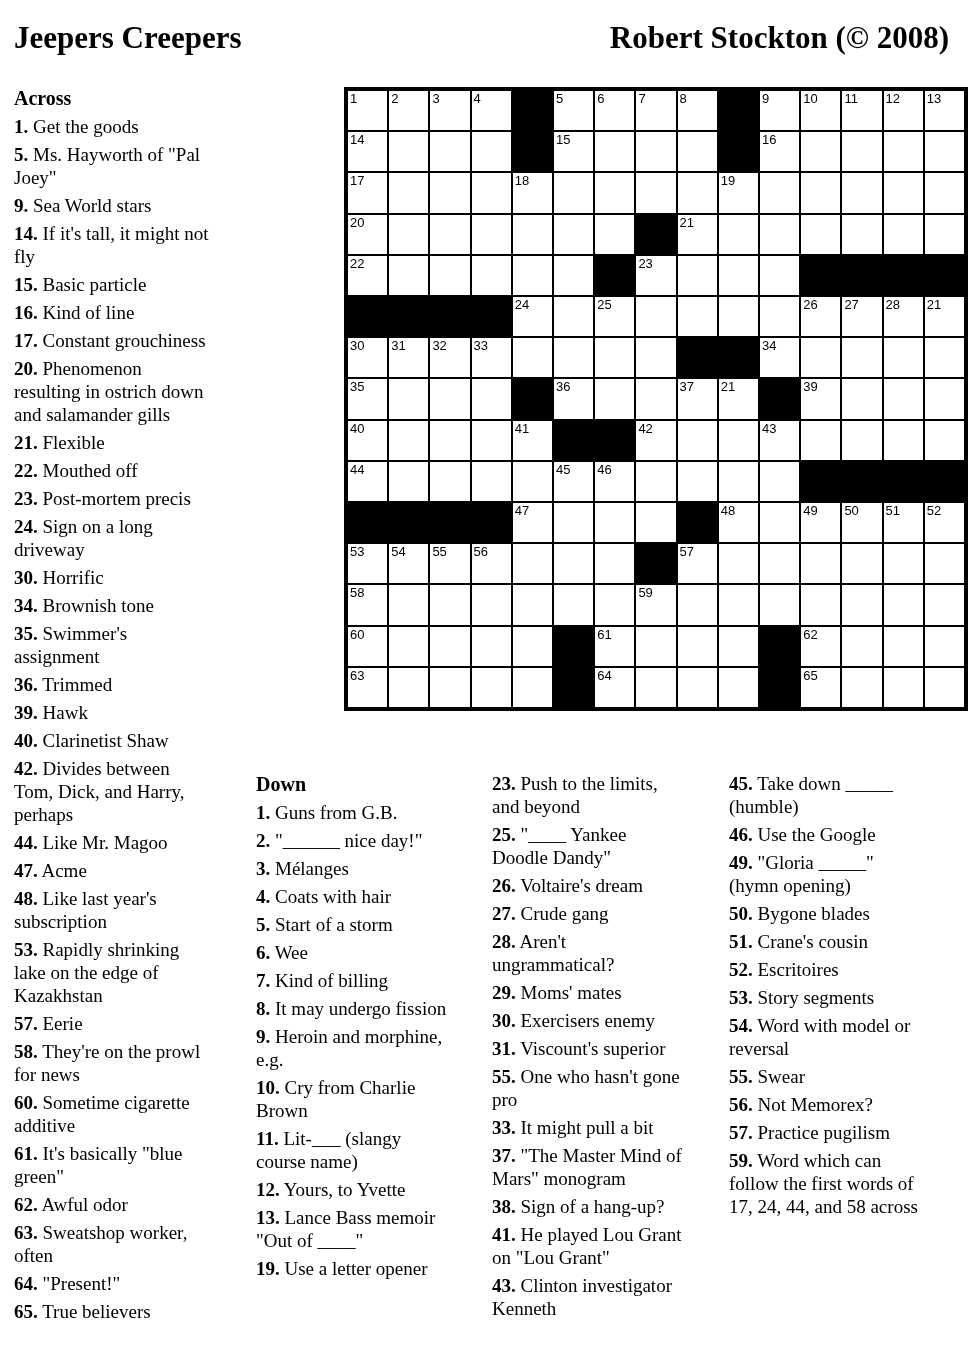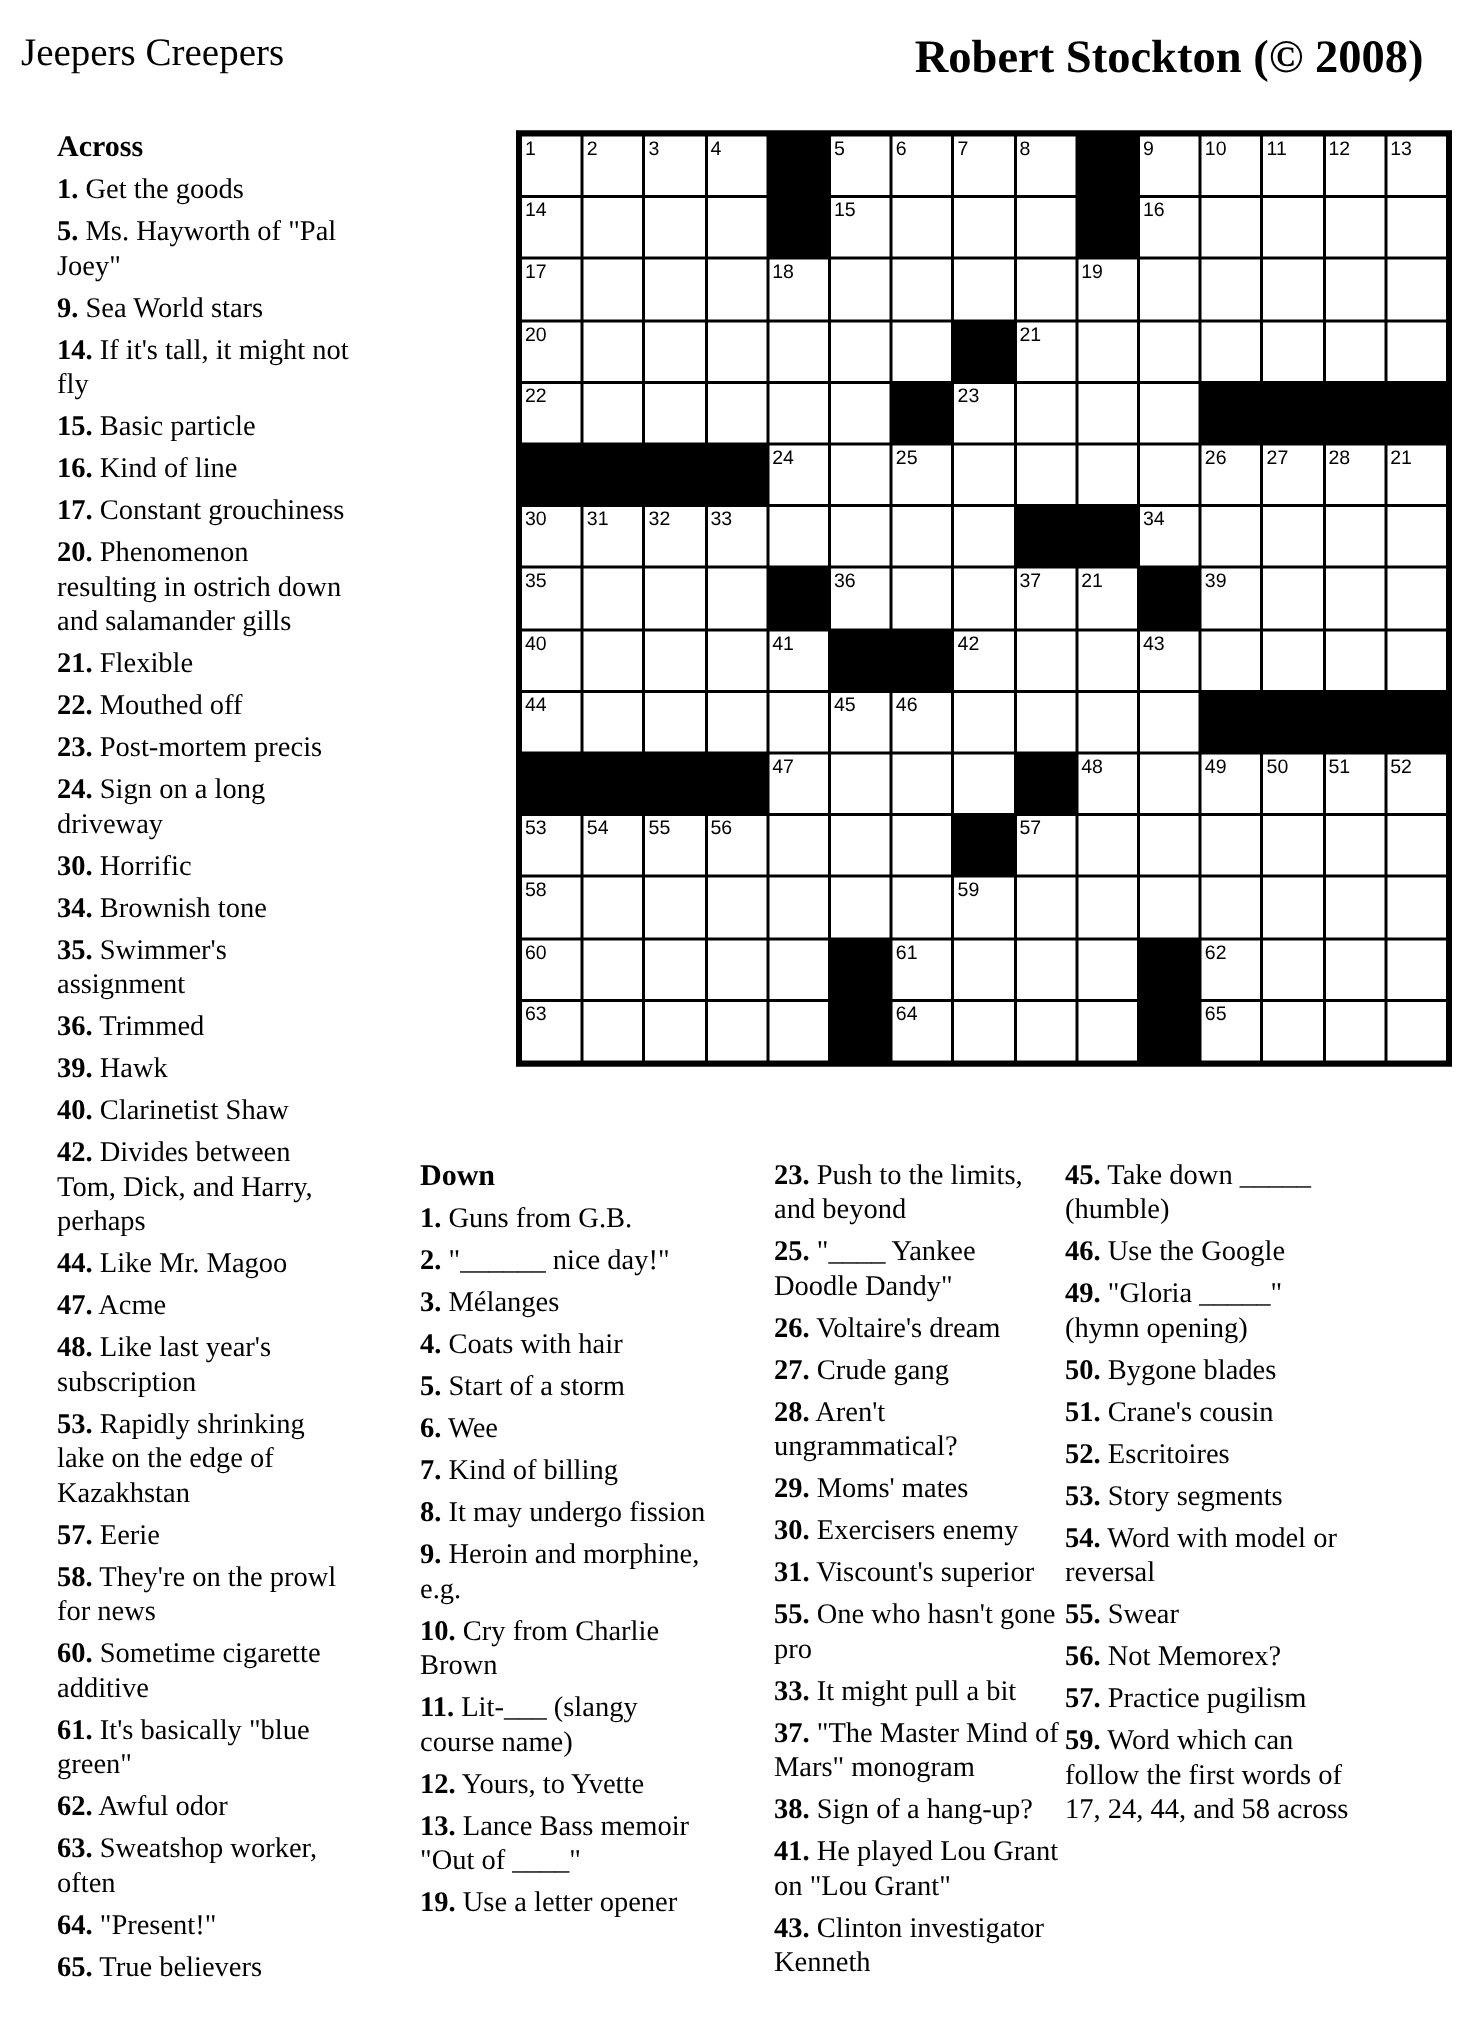--- a/index.html
+++ b/index.html
@@ -12,36 +12,35 @@
     width: 978px;
     height: 1360px;
     overflow: hidden;
     font-family: "Liberation Serif", serif;
     color: #000000;
   }
   .page-title {
     position: absolute;
     left: 14px;
     top: 20px;
-    font-size: 26px;
-    font-weight: normal;
+    font-size: 31px;
+    font-weight: bold;
     white-space: nowrap;
     text-align: center;
   }
   .page-author {
     position: absolute;
     right: 29px;
     top: 20px;
     font-size: 31px;
     font-weight: bold;
     white-space: nowrap;
   }
   .clue-section {
     position: absolute;
-    margin-left: 24px;
   }
   .clue-section h2 {
     margin: 0 0 5px 0;
     font-size: 20px;
     line-height: 24px;
     font-weight: bold;
   }
   p.clue {
     margin: 0 0 5px 0;
     font-size: 19px;
@@ -49,21 +48,21 @@
   }
   p.clue b {
     font-weight: bold;
   }
   p.clue .clue-text {
     white-space: pre-line;
   }
   #across-section  { left: 14px;  top: 86px;  width: 232px; }
   #down-section-1  { left: 256px; top: 772px; width: 226px; }
   #down-section-2  { left: 492px; top: 772px; width: 228px; }
-  #down-section-3  { left: 686px; top: 772px; width: 240px; }
+  #down-section-3  { left: 729px; top: 772px; width: 240px; }
 
   #grid {
     position: absolute;
     left: 344px;
     top: 87px;
     width: 616px;
     height: 616px;
     background: #000000;
     border: 4px solid #000000;
     display: grid;

